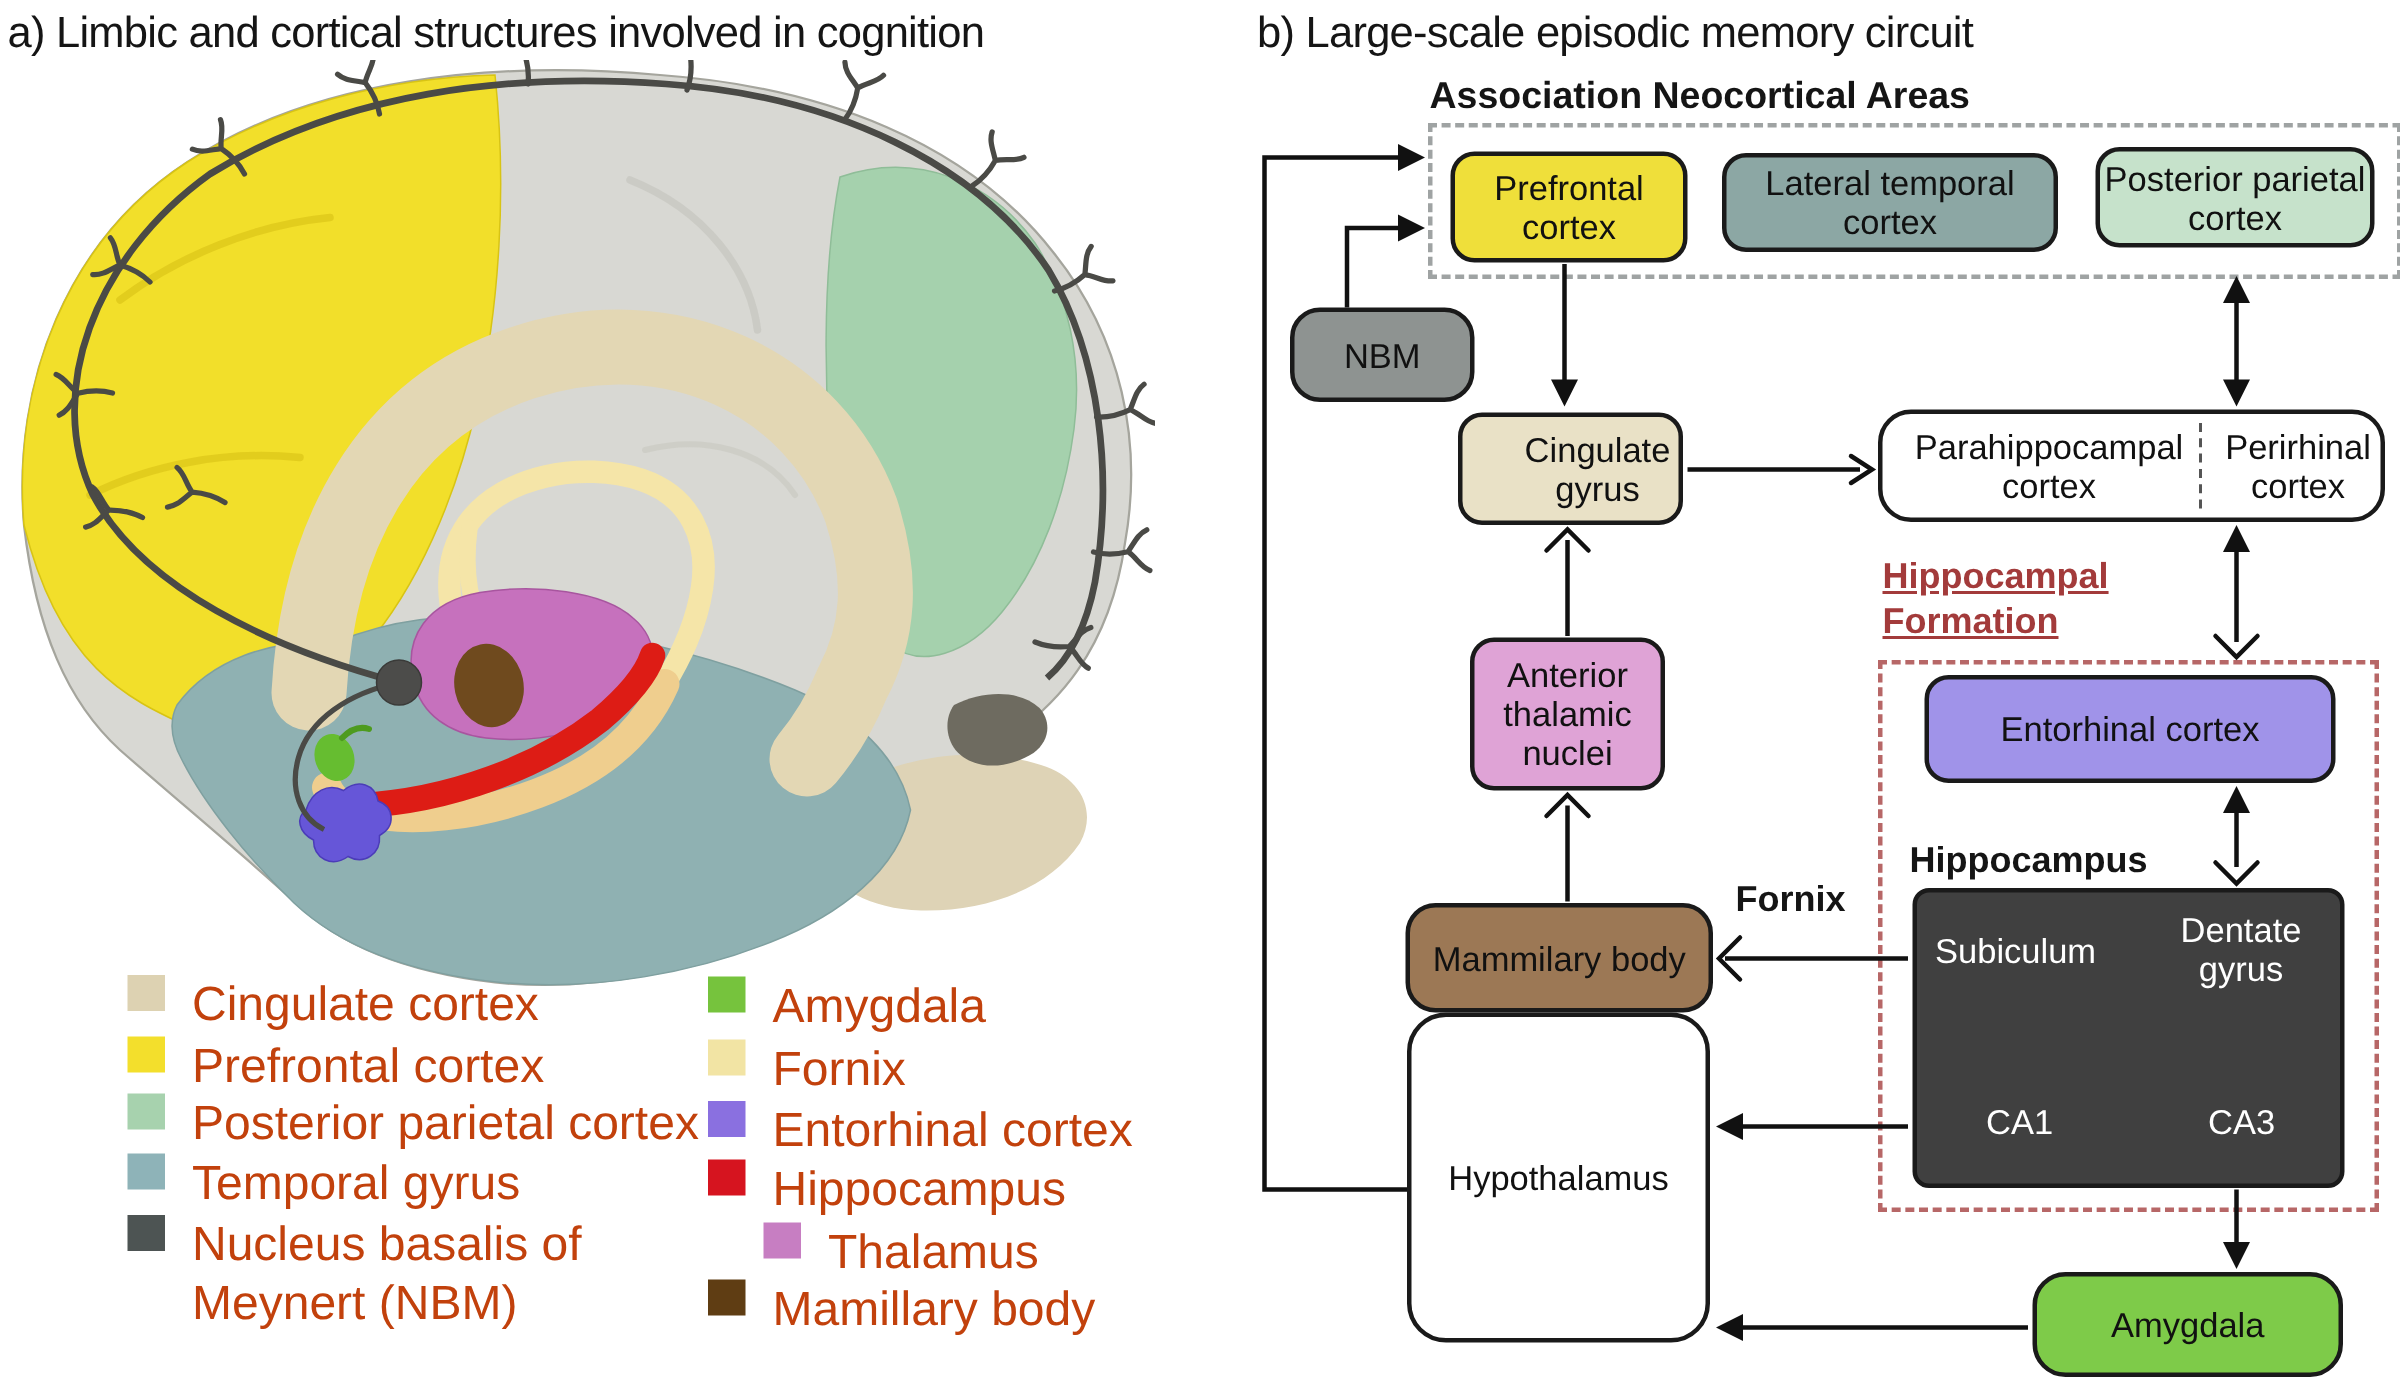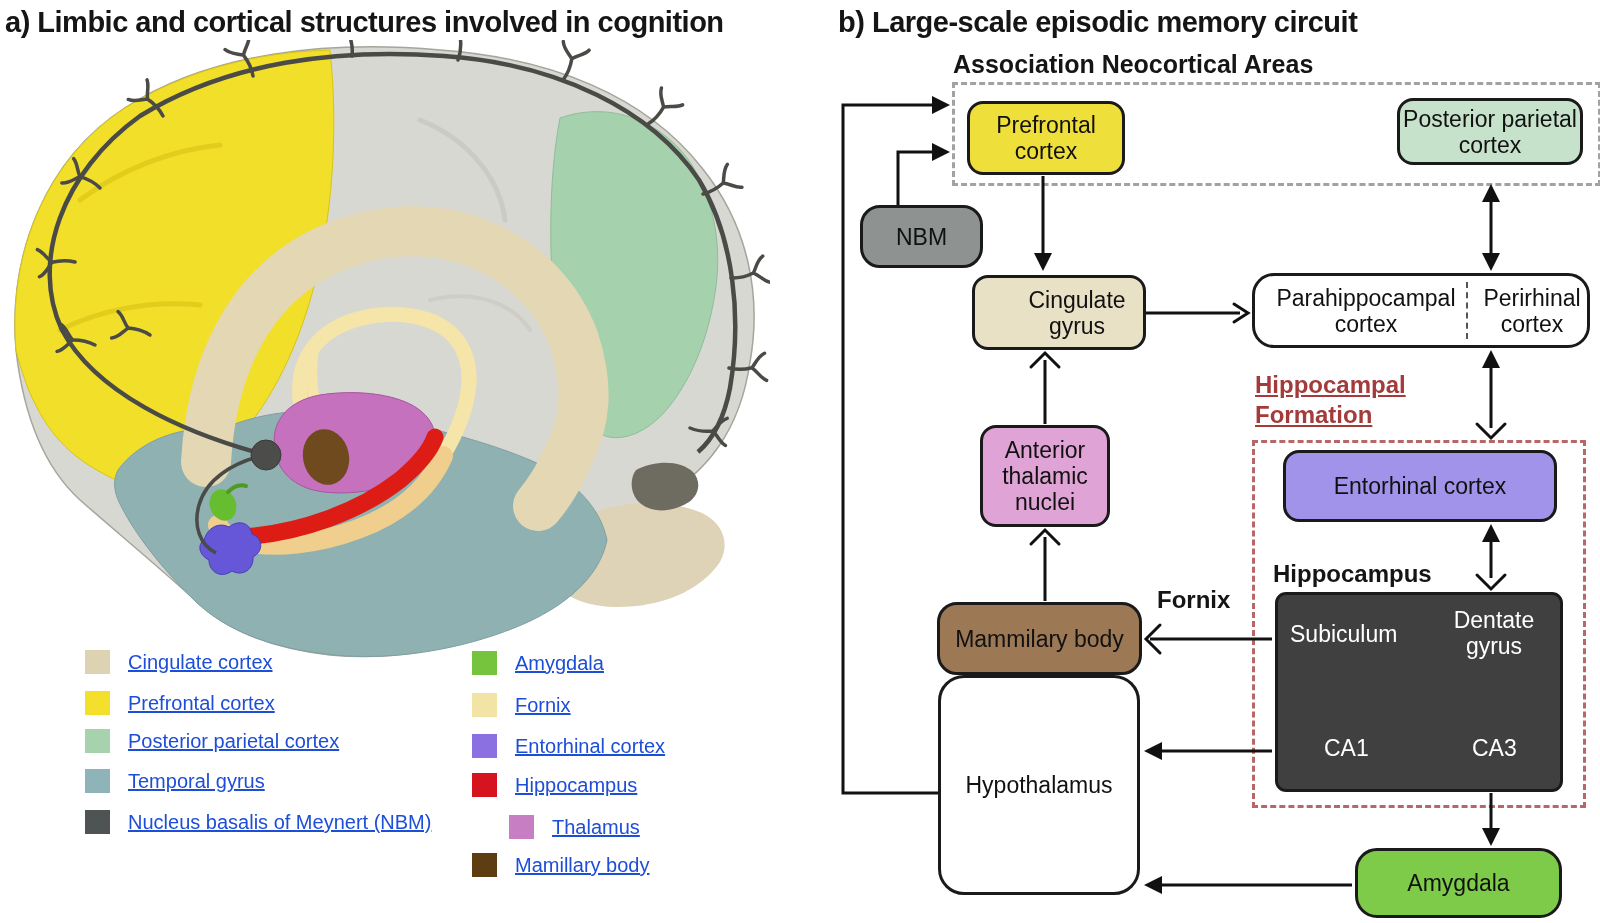--- a/index.html
+++ b/index.html
@@ -1,35 +1,35 @@
 <!DOCTYPE html>
 <html><head>
 <meta charset="utf-8">
 <style>
   html,body{margin:0;padding:0;background:#ffffff;width:1600px;height:923px;overflow:hidden;
     font-family:"Liberation Sans","DejaVu Sans",sans-serif;color:#111;}
   #canvas{position:relative;width:1600px;height:923px;background:#fff;}
-  .panel-title{position:absolute;font-weight:bold;font-size:29px;letter-spacing:-0.5px;color:#151515;}
+  .panel-title{position:absolute;font-weight:normal;font-size:29px;letter-spacing:-0.5px;color:#151515;}
   
   .dashedbox{position:absolute;z-index:1;}
   .assoc-dashed{border:3px dashed #9fa3a3;}
   .hf-dashed{border:3px dashed #b76767;}
   #arrows{position:absolute;left:0;top:0;z-index:2;pointer-events:none;}
   .box{position:absolute;z-index:3;border:3px solid #1a1a1a;border-radius:16px;
        display:flex;align-items:center;justify-content:center;text-align:center;
        font-size:23px;line-height:1.13;color:#111;box-sizing:border-box;}
   .blabel{position:absolute;z-index:4;font-weight:bold;font-size:24px;color:#151515;}
   .hf-label{color:#a33b3b;width:175px;line-height:1.25;text-decoration:underline;}
   .split-cell{flex:1;display:flex;align-items:center;justify-content:flex-end;height:100%;}
   .split-divider{width:0;border-left:2px dashed #555;height:82%;}
   .redtext{position:absolute;color:#ffffff;font-size:23px;line-height:1.13;text-align:center;}
   
   .lg-row{position:absolute;display:flex;align-items:flex-start;}
   .swatch{display:inline-block;width:25px;height:24px;margin-right:18px;flex:none;}
-  .lg-label{font-size:20px;line-height:1.22;color:#1d4ed8;text-decoration:underline;}
+  .lg-label{font-size:32px;line-height:1.22;color:#c2410c;}
   .wrapnbm{width:318px;}
 </style>
 </head>
 <body>
 
 <div id="canvas">
 
   <div class="panel-title" style="left:5px;top:6px;">a) Limbic and cortical structures involved in cognition</div>
 
   <svg width="770" height="625" viewBox="0 40 770 625" style="position:absolute;left:0;top:40px;z-index:1;">
@@ -192,27 +192,30 @@
     <g fill="#fff" stroke="none">
       <path d="M 1350,666 L 1341,684 L 1359,684 Z"></path>
       <path d="M 1493,732 L 1484,714 L 1502,714 Z"></path>
       <path d="M 1390,752 L 1408,743 L 1408,761 Z"></path>
     </g>
   </svg>
 
   <div class="box" style="left: 967px; top: 101px; width: 158px; height: 74px; background-color: rgb(239, 223, 58);">
     <span>Prefrontal cortex</span>
   </div>
+  <div class="box" style="left: 1148px; top: 102px; width: 224px; height: 66px; background-color: rgb(140, 167, 164);">
+    <span>Lateral temporal cortex</span>
+  </div>
   <div class="box" style="left: 1397px; top: 98px; width: 186px; height: 67px; background-color: rgb(198, 226, 203);">
     <span>Posterior parietal cortex</span>
   </div>
   <div class="box" style="left: 860px; top: 205px; width: 123px; height: 63px; border-radius: 20px; background-color: rgb(142, 147, 145);">
     <span>NBM</span>
   </div>
-  <div class="box" style="left: 972px; top: 275px; width: 174px; height: 75px; background-color: rgb(233, 225, 198); padding-left: 36px;">
+  <div class="box" style="left: 972px; top: 275px; width: 150px; height: 75px; background-color: rgb(233, 225, 198); padding-left: 36px;">
     <span>Cingulate gyrus</span>
   </div>
   <div class="box" style="left: 1252px; top: 273px; width: 338px; height: 75px; border-radius: 22px; padding: 0px; background-color: rgb(255, 255, 255);">
     <div class="split-cell" style="flex:0 0 211px;">
       <span style="width:200px;">Parahippocampal cortex</span>
     </div>
     <div class="split-divider"></div>
     <div class="split-cell">
       <span style="width:110px;">Perirhinal cortex</span>
     </div>

